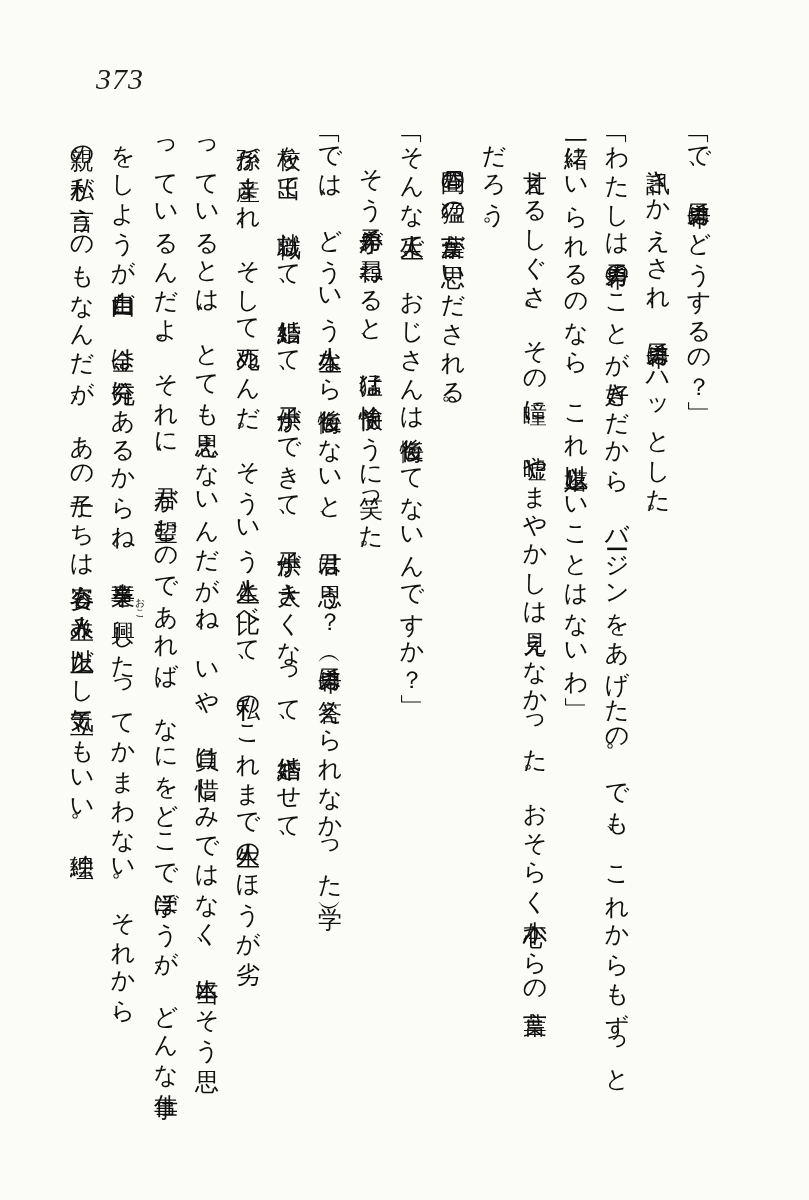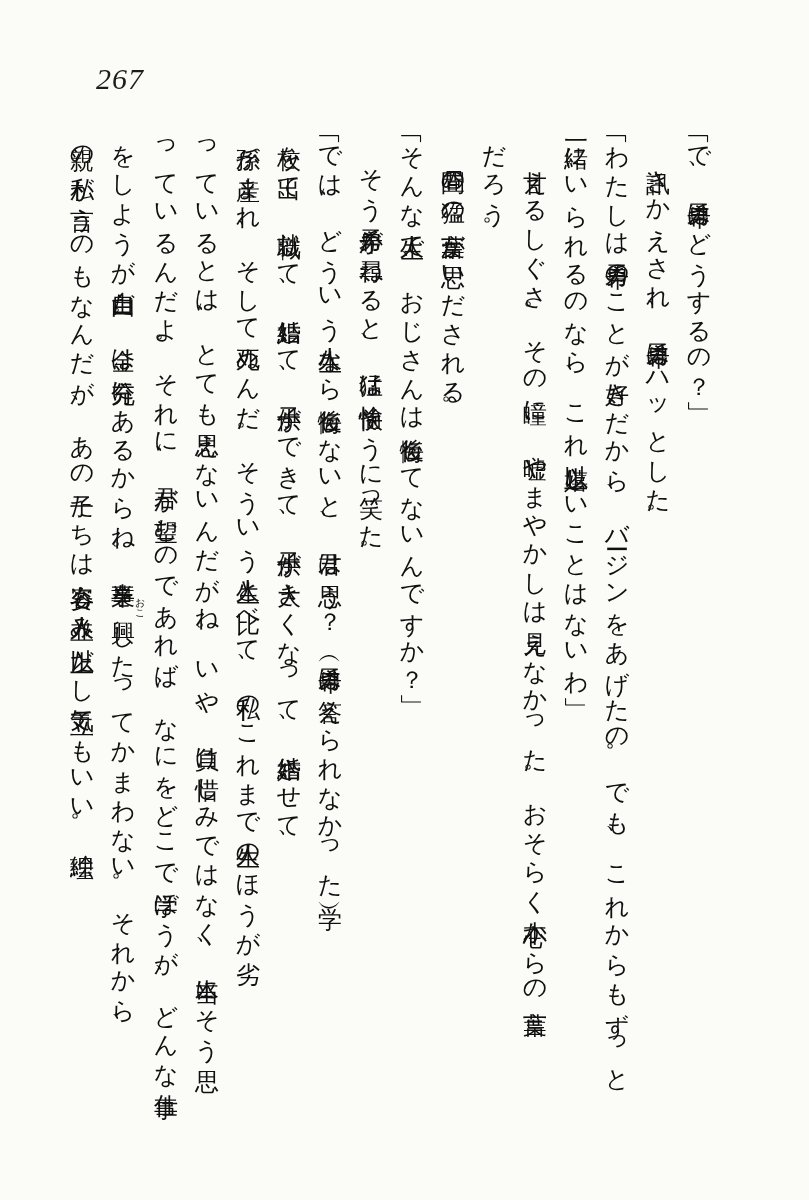--- a/index.html
+++ b/index.html
@@ -45,21 +45,21 @@
   }
   ruby rt {
     font-size: 10px;
     letter-spacing: 0;
     color: #101010;
   }
 </style>
 </head>
 <body>
 
-<div class="page-number">267</div>
+<div class="page-number">373</div>
 
 <div class="text-body">
     <p class="line">「で、勇希はどうするの？」</p>
     <p class="line indent">訊きかえされ、勇希はハッとした。</p>
     <p class="line">「わたしは勇希のことが好きだから、バージンをあげたの。でも、これからもずっと</p>
     <p class="line">一緒にいられるのなら、これ以上嬉しいことはないわ」</p>
     <p class="line indent">甘えるしぐさ。その瞳に、嘘やまやかしは見えなかった。おそらく本心からの言葉</p>
     <p class="line">だろう。</p>
     <p class="line indent">昼間の猛の言葉が思いだされる。</p>
     <p class="line">「そんな人生で、おじさんは後悔してないんですか？」</p>

